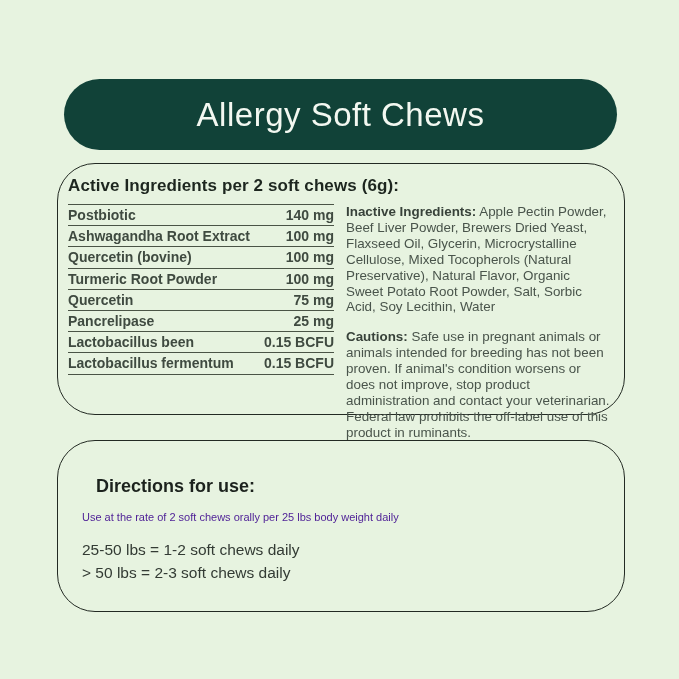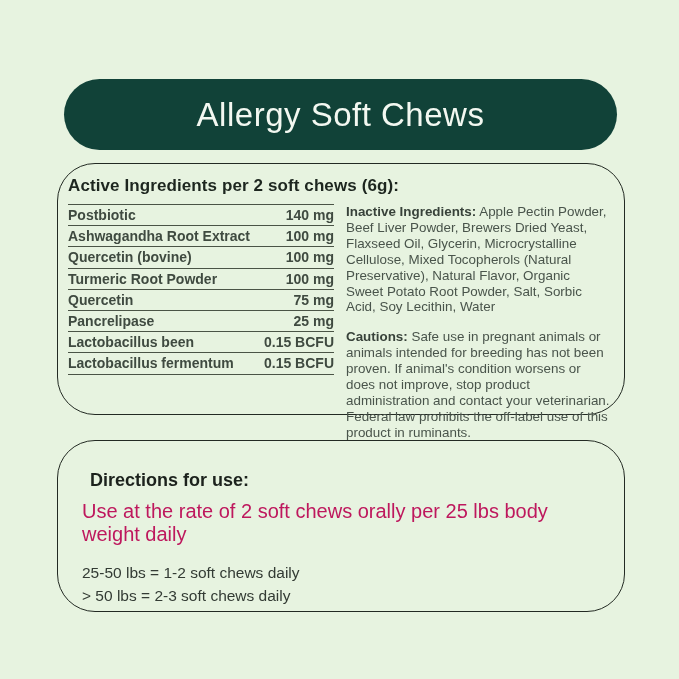--- a/index.html
+++ b/index.html
@@ -63,24 +63,24 @@
 
   
   .para {
     font-size: 13.4px; line-height: 15.9px; color: #49544b;
     margin: 0 0 14px 0;
   }
   .para b { color: #38423a; font-weight: 600; }
 
   
   .dir-heading {
-    font-size: 18px; font-weight: 600; color: #1c221d; margin: 8px;
+    font-size: 18px; font-weight: 600; color: #1c221d; margin: 14px;
   }
   .dir-intro {
-    font-size: 20px; color: #be185d; margin-top: 9px;
+    font-size: 11px; color: #4c1d95; margin-top: 9px;
   }
   .dosage-list { margin-top: 15px; }
   .dosage-line {
     font-size: 15.5px; color: #333b34; height: 23px;
     display: flex; align-items: center;
   }
 </style>
 </head>
 <body>
 

